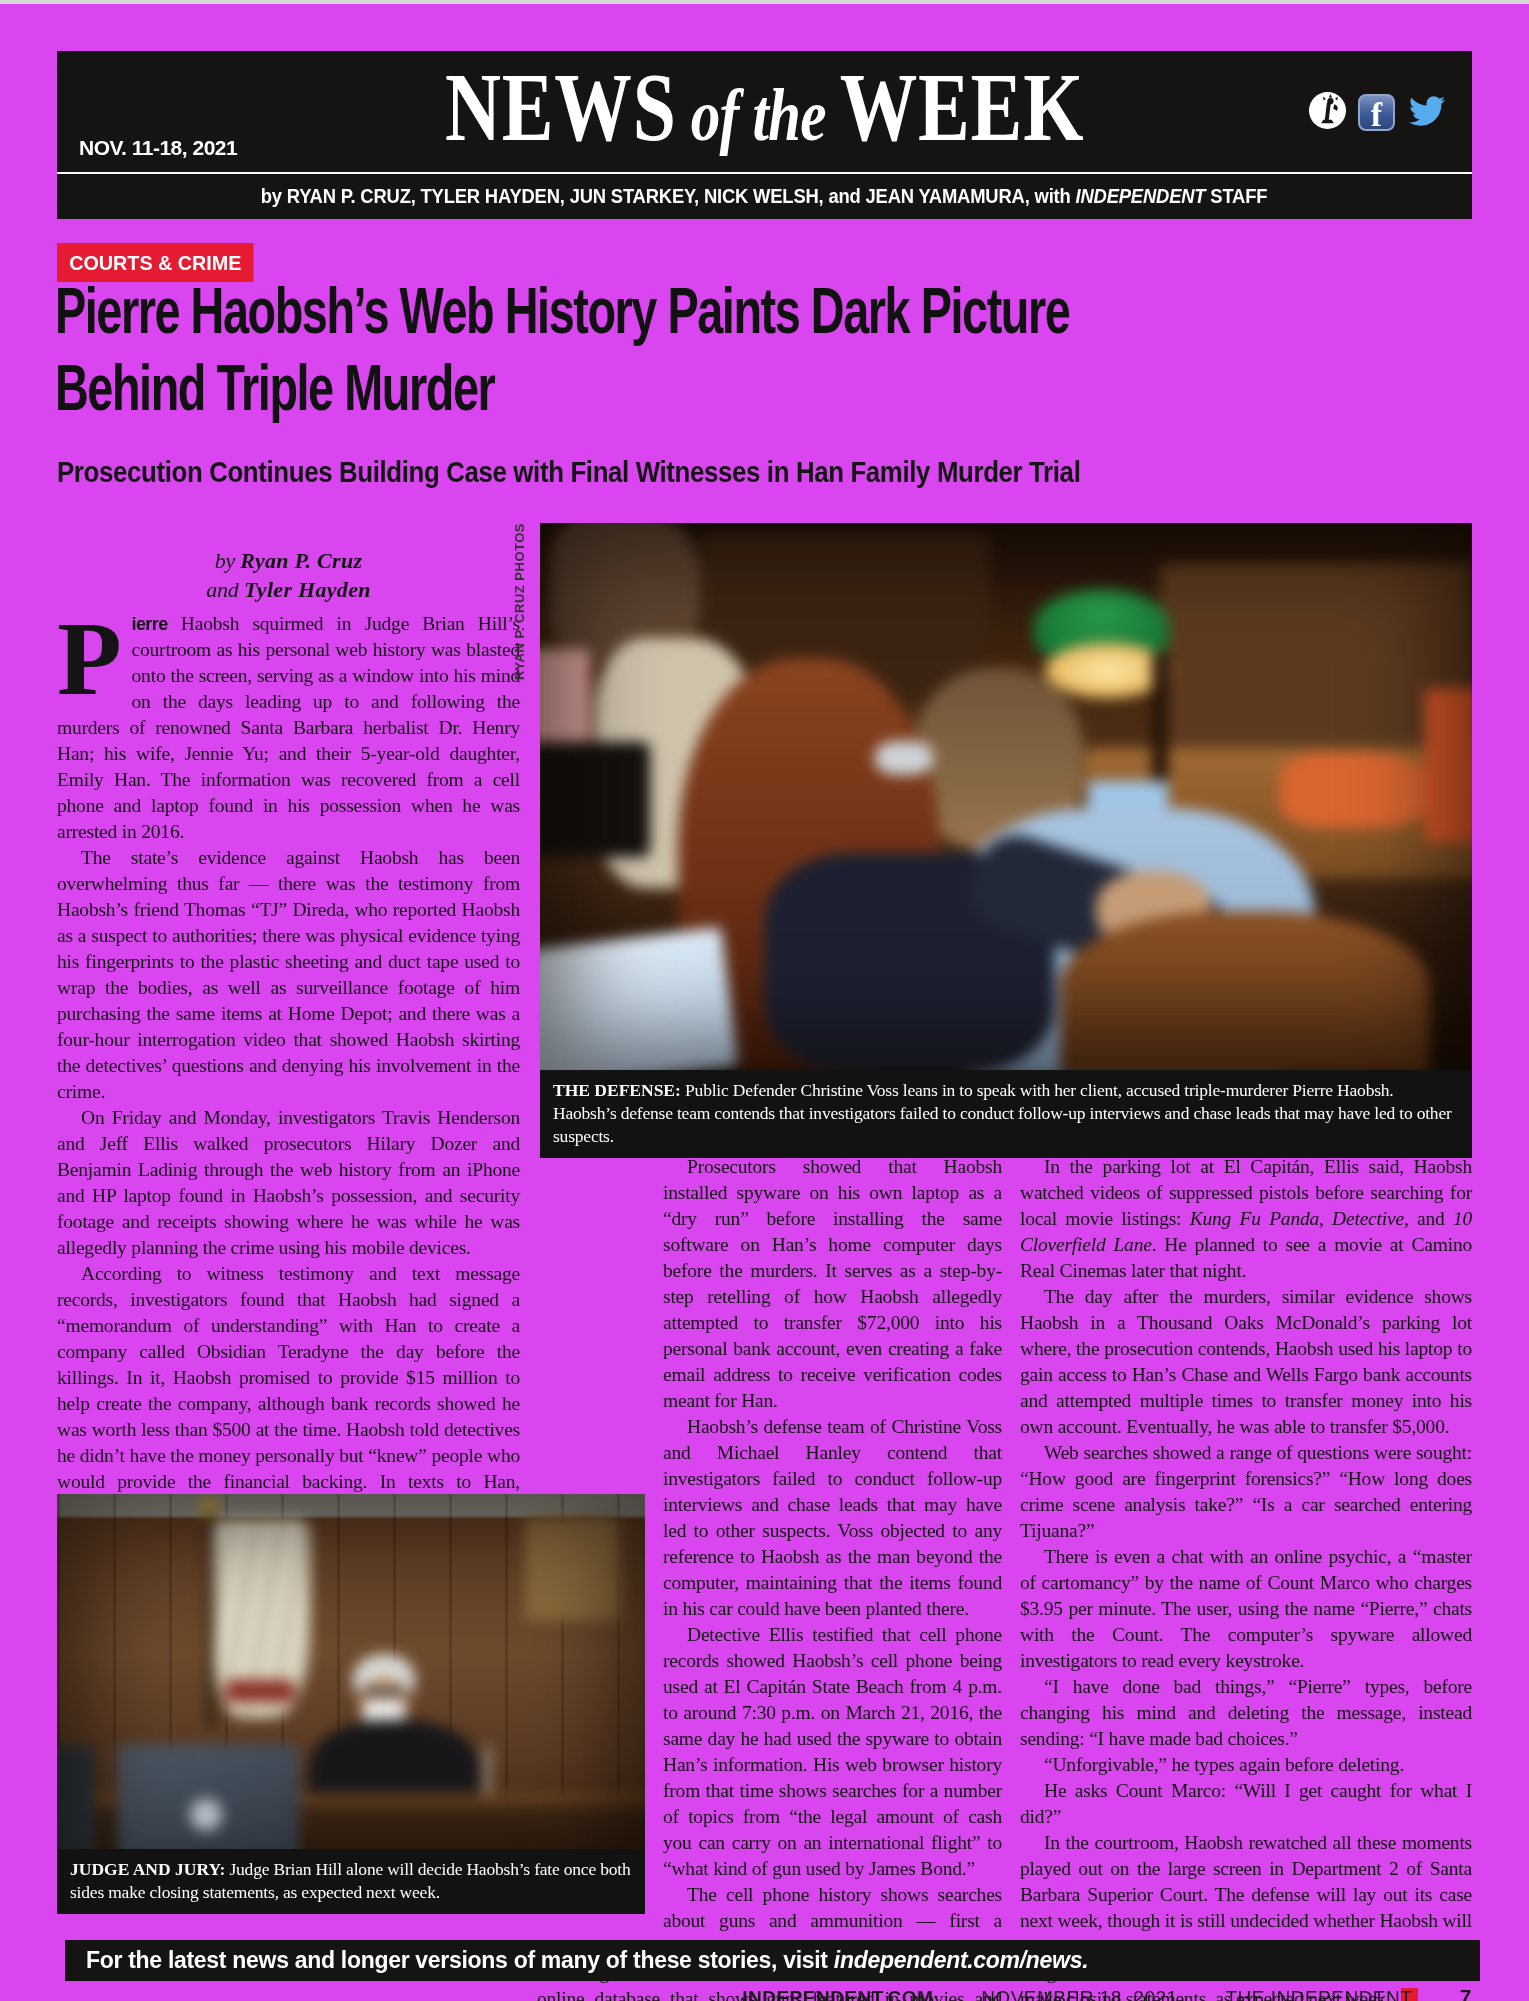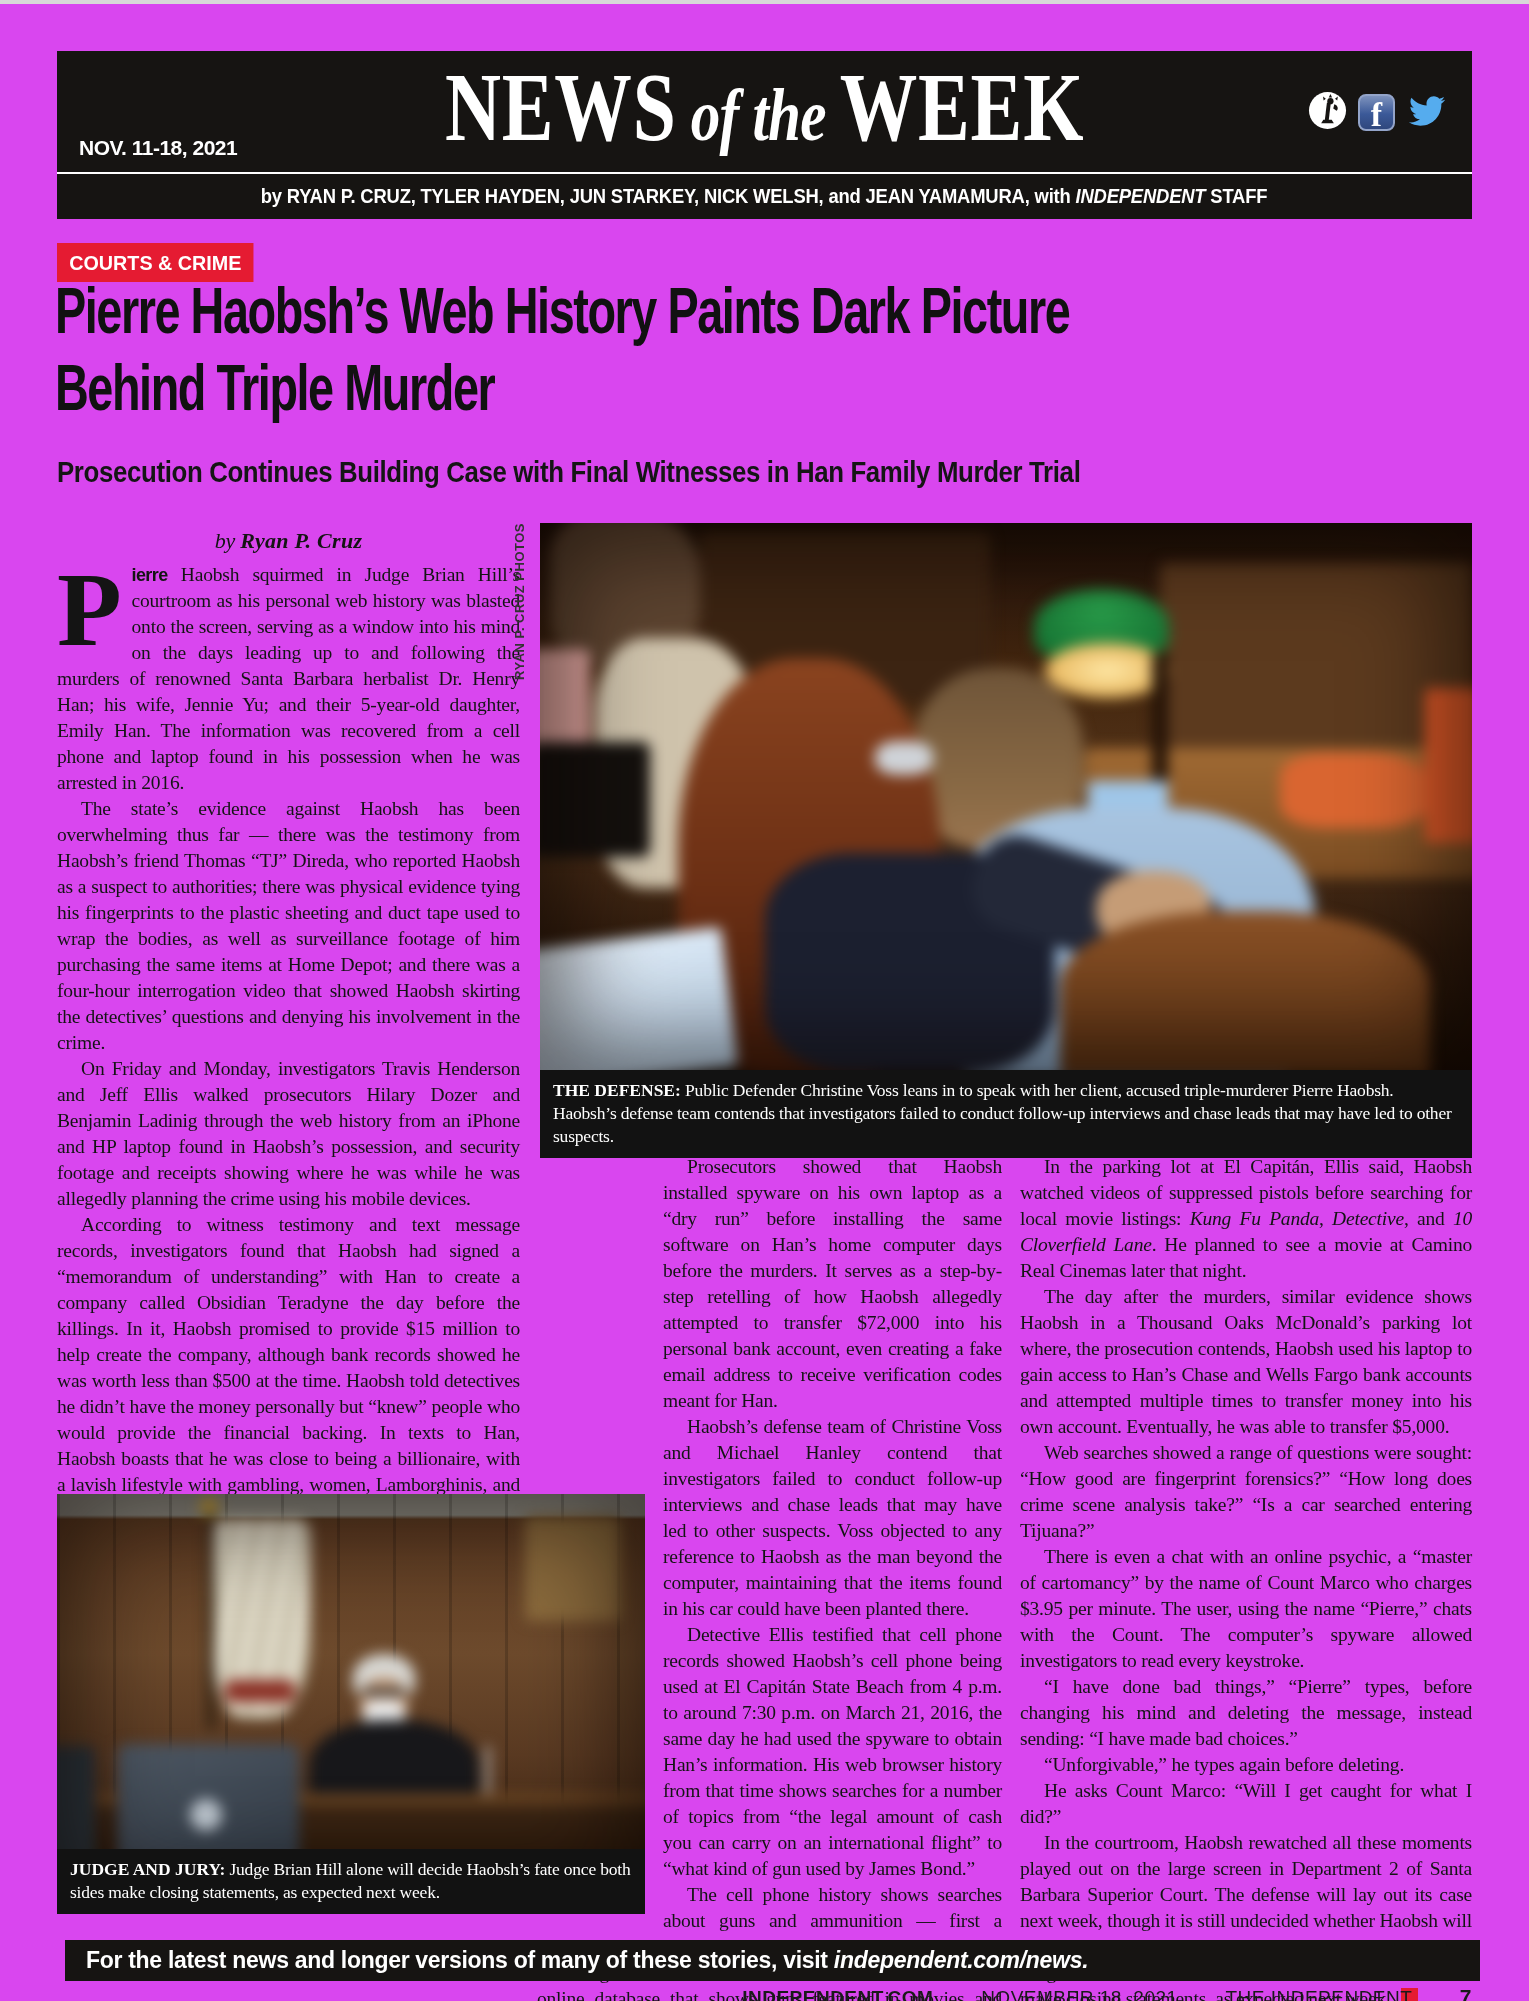--- a/index.html
+++ b/index.html
@@ -30,21 +30,21 @@
         font-size:21px;letter-spacing:0px;padding:8px 13px 7px;transform:scaleX(.94);transform-origin:left top;}
   .headline{position:absolute;left:55px;top:268px;width:1900px;font-weight:bold;font-size:65px;line-height:77px;
         letter-spacing:-2px;color:#111;transform:scaleX(.72);transform-origin:left top;white-space:nowrap;}
   .subhead{position:absolute;left:57px;top:451px;width:1600px;font-weight:bold;font-size:30px;letter-spacing:-0.4px;
         transform:scaleX(.86);transform-origin:left top;color:#151515;white-space:nowrap;}
 
   
   .col{position:absolute;font-family:"Liberation Serif",serif;font-size:19.5px;line-height:26px;
        text-align:justify;color:#141414;letter-spacing:-0.2px;}
   .col p{margin:0;text-indent:24px;}
-  #col-left{left:57px;top:522px;width:463px;}
+  #col-left{left:57px;top:542px;width:463px;}
   #col-middle{left:537px;top:1150px;width:465px;}
   #col-right{left:1020px;top:1150px;width:452px;}
   .art-byline{text-align:center;font-style:italic;font-size:22px;line-height:29px;margin-bottom:7px;text-indent:0;}
   .art-byline b{letter-spacing:0.3px;}
   .p-first{text-indent:0 !important;}
   .dropcap{float:left;font-family:"Liberation Serif",serif;font-weight:bold;font-size:106px;line-height:84px;
         padding:6px 10px 0 0;}
   .firstword{font-family:"Liberation Sans",sans-serif;font-weight:bold;font-size:18px;letter-spacing:-0.6px;}
   .judge-spacer{float:left;width:126px;height:438px;margin-top:338px;}
   .endmark{display:inline-block;width:17px;height:17px;background:#e51b32;margin-left:10px;vertical-align:baseline;}
@@ -126,20 +126,21 @@
   <div class="section-tag">COURTS &amp; CRIME</div>
   <div class="headline">
     <div>Pierre Haobsh’s Web History Paints Dark Picture</div>
     <div>Behind Triple Murder</div>
   </div>
   <div class="subhead">Prosecution Continues Building Case with Final Witnesses in Han Family Murder Trial</div>
 
   <div class="col" id="col-left">
     <div class="art-byline">
       <div><span>by </span><b>Ryan P. Cruz</b></div>
+      <div><span>and </span><b>Tyler Hayden</b></div>
     </div>
     <p class="p-first"><span class="dropcap">P</span><span class="firstword">ierre</span><span> Haobsh squirmed in Judge Brian Hill’s courtroom as his personal web history was blasted onto the screen, serving as a window into his mind on the days leading up to and following the murders of renowned Santa Barbara herbalist Dr. Henry Han; his wife, Jennie Yu; and their 5-year-old daughter, Emily Han. The information was recovered from a cell phone and laptop found in his possession when he was arrested in 2016.</span></p>
     <div>
         <p><span>The state’s evidence against Haobsh has been overwhelming thus far — there was the testimony from Haobsh’s friend Thomas “TJ” Direda, who reported Haobsh as a suspect to authorities; there was physical evidence tying his fingerprints to the plastic sheeting and duct tape used to wrap the bodies, as well as surveillance footage of him purchasing the same items at Home Depot; and there was a four-hour interrogation video that showed Haobsh skirting the detectives’ questions and denying his involvement in the crime.</span></p>
         <p><span>On Friday and Monday, investigators Travis Henderson and Jeff Ellis walked prosecutors Hilary Dozer and Benjamin Ladinig through the web history from an iPhone and HP laptop found in Haobsh’s possession, and security footage and receipts showing where he was while he was allegedly planning the crime using his mobile devices.</span></p>
         <p><span>According to witness testimony and text message records, investigators found that Haobsh had signed a “memorandum of understanding” with Han to create a company called Obsidian Teradyne the day before the killings. In it, Haobsh promised to provide $15 million to help create the company, although bank records showed he was worth less than $500 at the time. Haobsh told detectives he didn’t have the money personally but “knew” people who would provide the financial backing. In texts to Han, Haobsh boasts that he was close to being a billionaire, with a lavish lifestyle with gambling, women, Lamborghinis, and private jets.</span></p>
       </div>
   </div>
 
   <div class="photo-credit">RYAN P. CRUZ PHOTOS</div>

